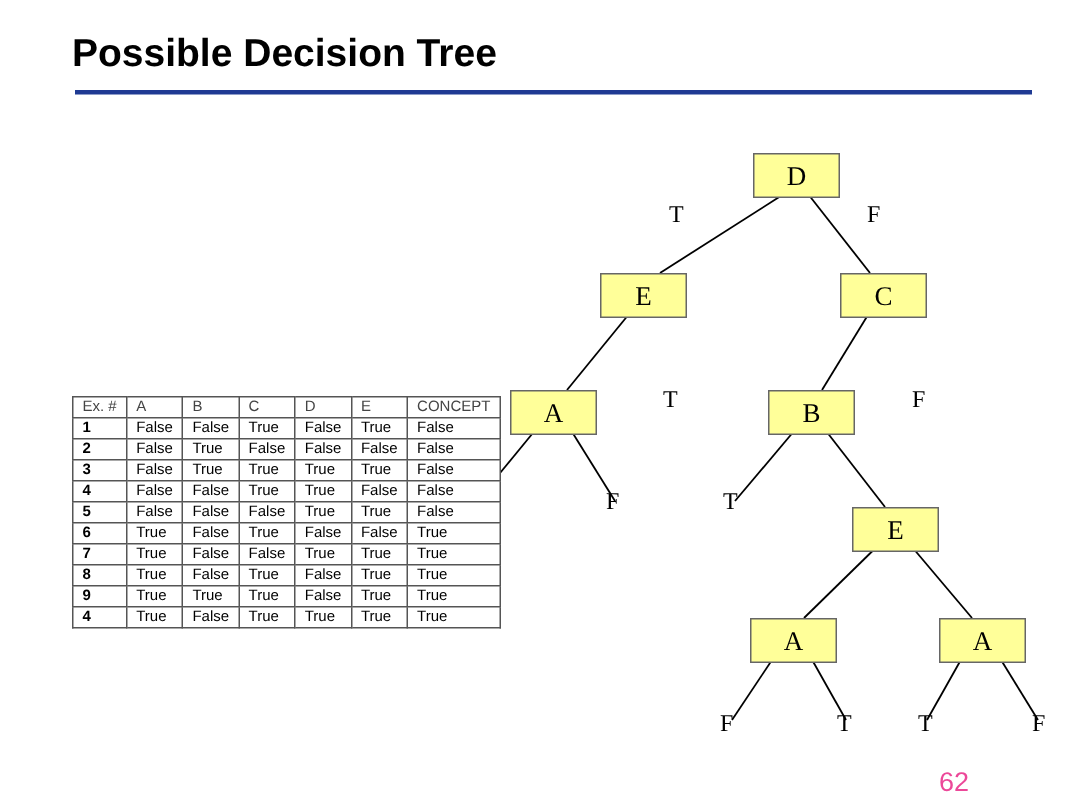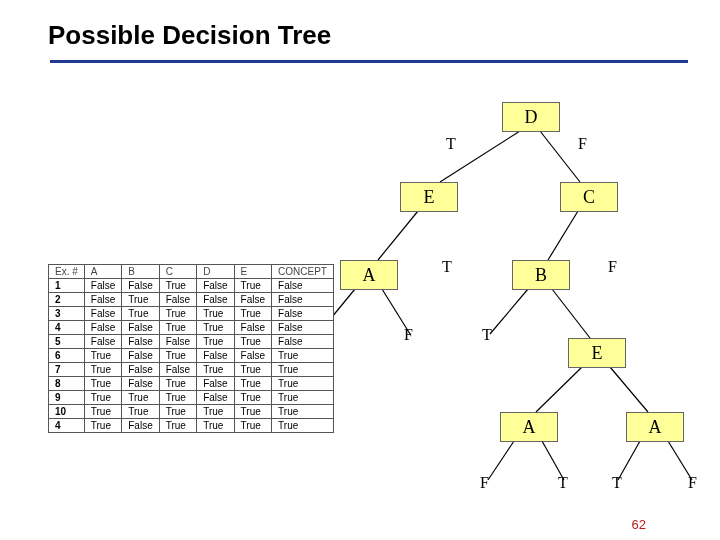--- a/index.html
+++ b/index.html
@@ -29,22 +29,22 @@
     left: 50px;
     top: 60px;
     width: 638px;
     height: 3px;
     background: #1f3a93;
   }
   .pagenum {
     position: absolute;
     right: 14px;
     bottom: 8px;
-    font-size: 13px;
-    color: #b91c1c;
+    font-size: 18px;
+    color: #ec4899;
     margin-top: 40px;
   }
 
   
   .dtbl {
     position: absolute;
     left: 48px;
     top: 264px;
     border-collapse: collapse;
     font-size: 10px;
@@ -249,29 +249,20 @@
         <tr>
           <td class="idx">9</td>
           <td>True</td>
           <td>True</td>
           <td>True</td>
           <td>False</td>
           <td>True</td>
           <td>True</td>
         </tr>
         <tr>
-          <td class="idx">10</td>
-          <td>True</td>
-          <td>True</td>
-          <td>True</td>
-          <td>True</td>
-          <td>True</td>
-          <td>True</td>
-        </tr>
-        <tr>
           <td class="idx">4</td>
           <td>True</td>
           <td>False</td>
           <td>True</td>
           <td>True</td>
           <td>True</td>
           <td>True</td>
         </tr>
       </tbody>
   </table>

